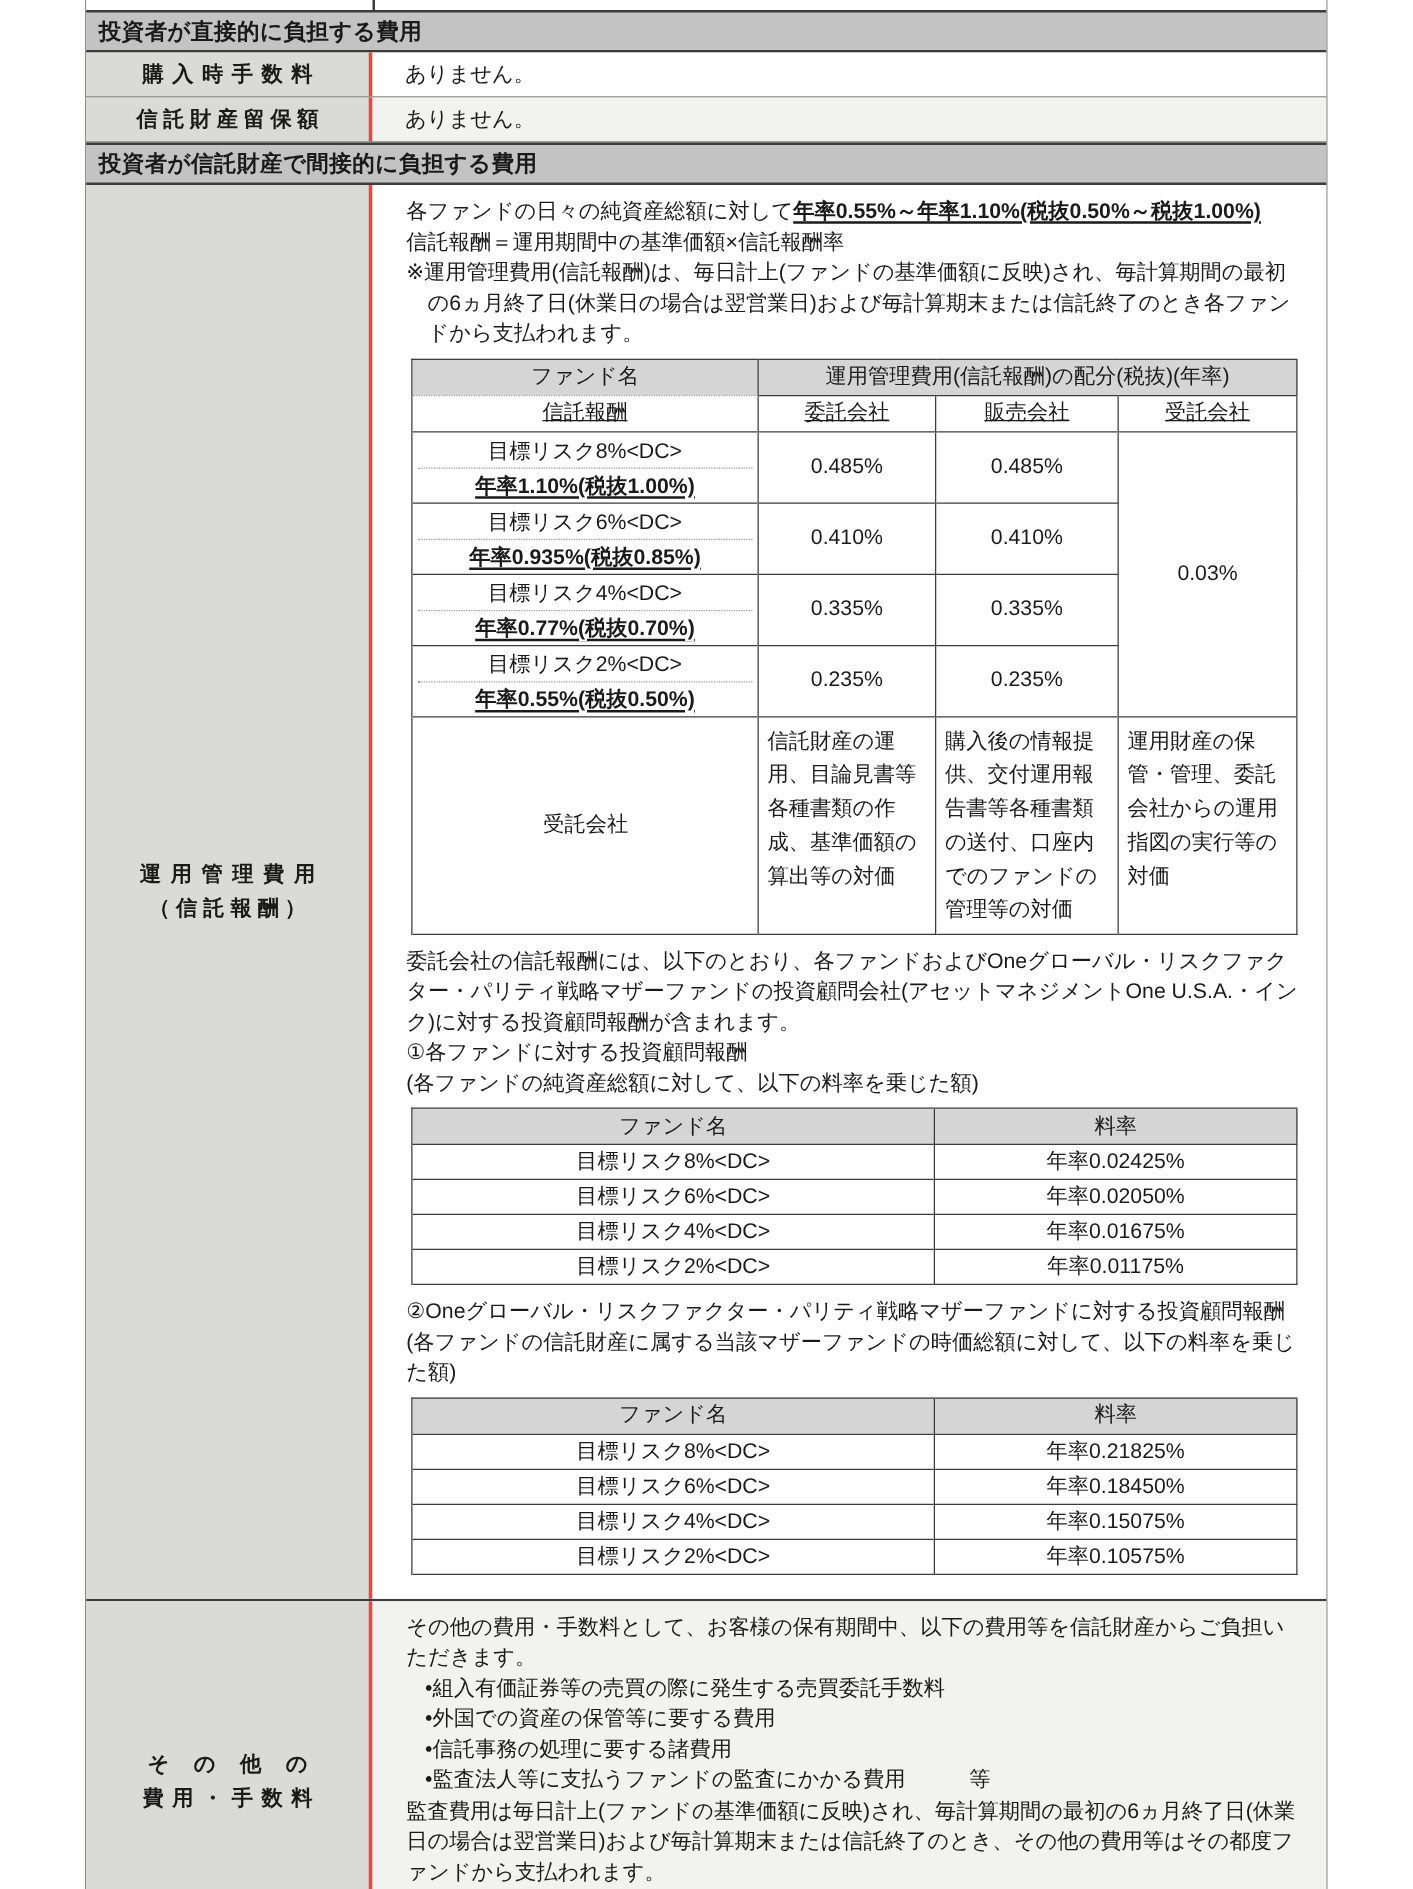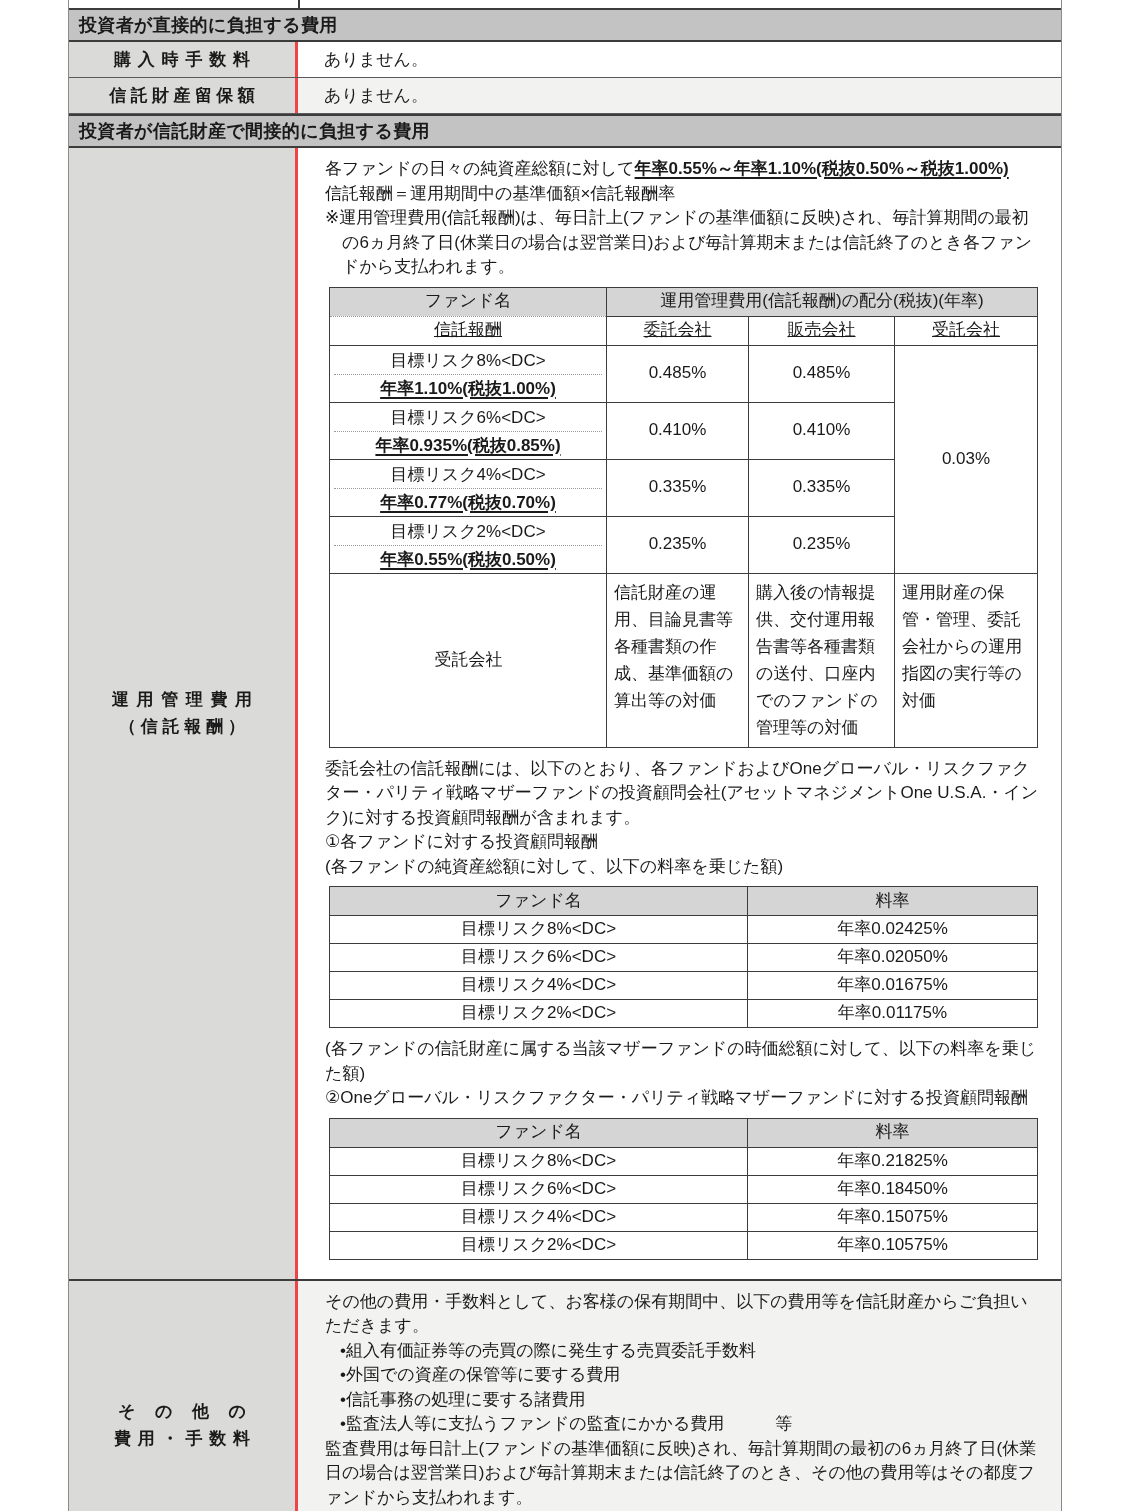--- a/index.html
+++ b/index.html
@@ -242,22 +242,22 @@
             <td>目標リスク4%&lt;DC&gt;</td>
             <td>年率0.01675%</td>
           </tr>
           <tr>
             <td>目標リスク2%&lt;DC&gt;</td>
             <td>年率0.01175%</td>
           </tr>
         </tbody>
           </table>
 
+        <p class="doc">②Oneグローバル・リスクファクター・パリティ戦略マザーファンドに対する投資顧問報酬</p>
         <p class="doc">(各ファンドの信託財産に属する当該マザーファンドの時価総額に対して、以下の料率を乗じた額)</p>
-        <p class="doc">②Oneグローバル・リスクファクター・パリティ戦略マザーファンドに対する投資顧問報酬</p>
 
         <table class="inner ratetab">
           <colgroup>
               <col class="c1">
               <col class="c2">
             </colgroup>
           <tbody>
               <tr>
             <th>ファンド名</th>
             <th>料率</th>

